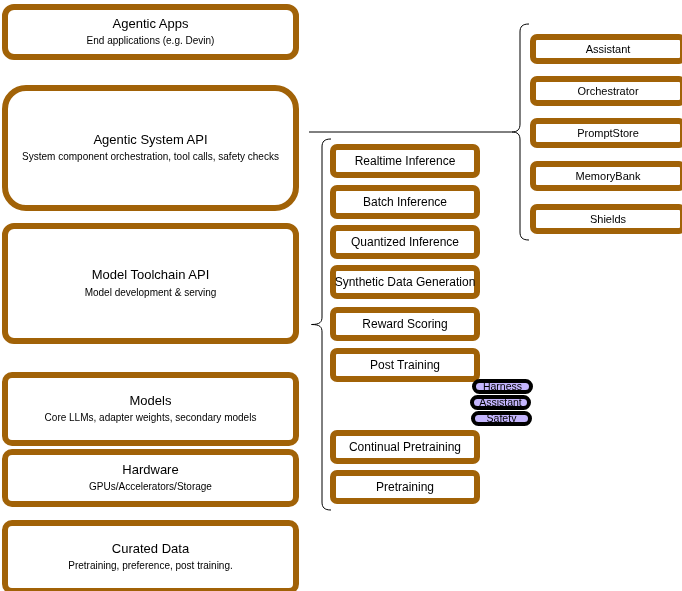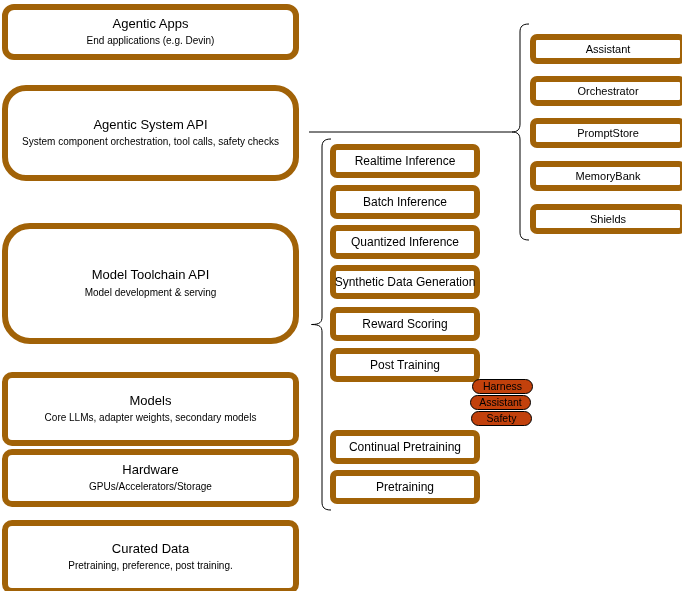--- a/index.html
+++ b/index.html
@@ -13,21 +13,21 @@
     position:absolute;background:#ffffff;border:6px solid #a16207;box-sizing:border-box;
     display:flex;flex-direction:column;align-items:center;justify-content:center;
     text-align:center;
   }
   .lbox{left:2px;width:297px;gap:4px;}
   .lbox .t{font-size:13px;line-height:1.15;}
   .lbox .s{font-size:10px;line-height:1.2;}
   .mbox{left:330px;width:150px;height:34px;border-radius:7px;font-size:12px;white-space:nowrap;}
   .rbox{left:530px;width:156px;height:30px;border-radius:7px;font-size:11px;white-space:nowrap;}
   .tag{
-    position:absolute;background:#c2410c;border:1px solid #000000;border-radius:8px;
+    position:absolute;background:#c4b5fd;border:4px solid #000000;border-radius:8px;
     box-sizing:border-box;display:flex;align-items:center;justify-content:center;
     height:15px;font-size:10.5px;line-height:1;white-space:nowrap;
   }
 </style>
 </head>
 <body>
 
 <div class="canvas">
 
   <svg class="overlay" width="682" height="591" viewBox="0 0 682 591">
@@ -37,26 +37,26 @@
     <path d="M331 139 C324.5 139 322 141.5 322 147 L322 317 C322 322 320 324.5 311.5 324.5 C320 324.5 322 327 322 332 L322 502 C322 507.5 324.5 510 331 510"></path>
 
     <path d="M529 24 C522.5 24 520 26.5 520 32 L520 124 C520 129 518 132 511.5 132 C518 132 520 134.5 520 140 L520 232 C520 237.5 522.5 240 529 240"></path>
   </svg>
 
   <div class="box lbox" style="top:4px;height:56px;border-radius:12px">
     <div class="t">Agentic Apps</div>
     <div class="s">End applications (e.g. Devin)</div>
   </div>
 
-  <div class="box lbox" style="top:85px;height:96px;border-radius:24px">
+  <div class="box lbox" style="top:85px;height:126px;border-radius:24px">
     <div class="t">Agentic System API</div>
     <div class="s">System component orchestration, tool calls, safety checks</div>
   </div>
 
-  <div class="box lbox" style="top:223px;height:121px;border-radius:28px">
+  <div class="box lbox" style="top:223px;height:121px;border-radius:12px">
     <div class="t">Model Toolchain API</div>
     <div class="s">Model development &amp; serving</div>
   </div>
 
   <div class="box lbox" style="top:372px;height:74px;border-radius:10px">
     <div class="t">Models</div>
     <div class="s">Core LLMs, adapter weights, secondary models</div>
   </div>
 
   <div class="box lbox" style="top:449px;height:58px;border-radius:10px">

